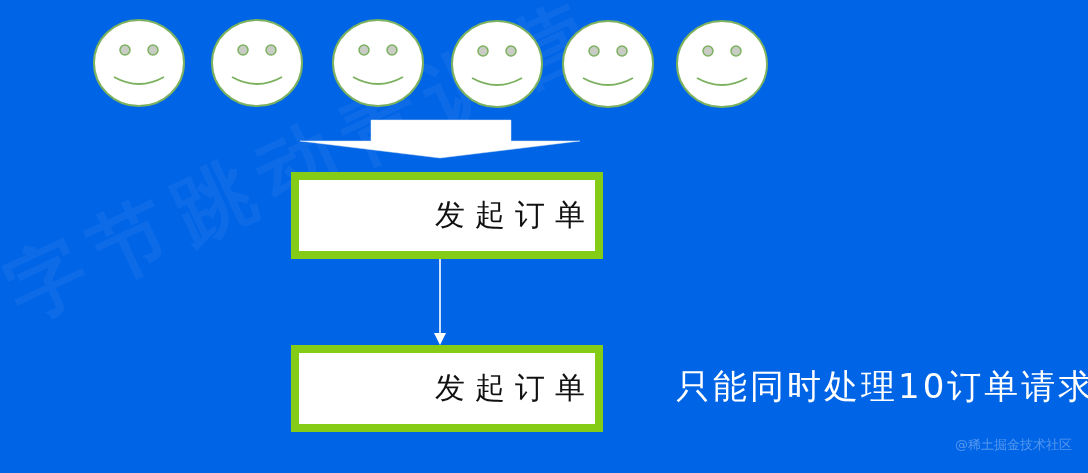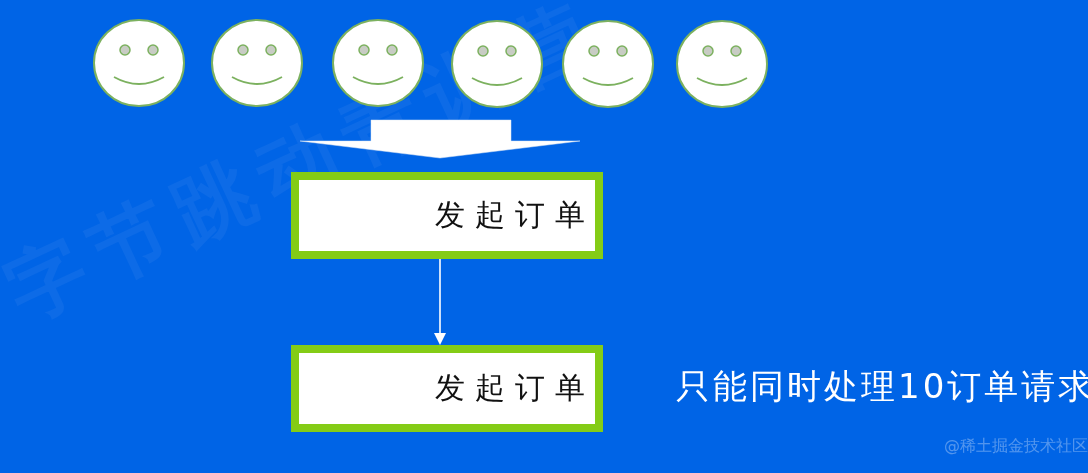--- a/index.html
+++ b/index.html
@@ -44,24 +44,24 @@
       position: absolute;
       left: 676px; top: 364px;
       color: #FFFFFF;
       font-family: "DejaVu Sans", sans-serif;
       font-size: 34px;
       letter-spacing: 3px;
       white-space: nowrap;
     }
     .site-watermark {
       position: absolute;
-      right: 0; top: 436px;
+      right: 16px; top: 436px;
       color: rgba(255,255,255,0.32);
       font-family: "DejaVu Sans", sans-serif;
-      font-size: 16px;
+      font-size: 13px;
       white-space: nowrap;
     }
   </style>
 </head>
 <body>
 
 <div class="canvas">
 
   <div class="bg-watermark">字节跳动青训营</div>
 

